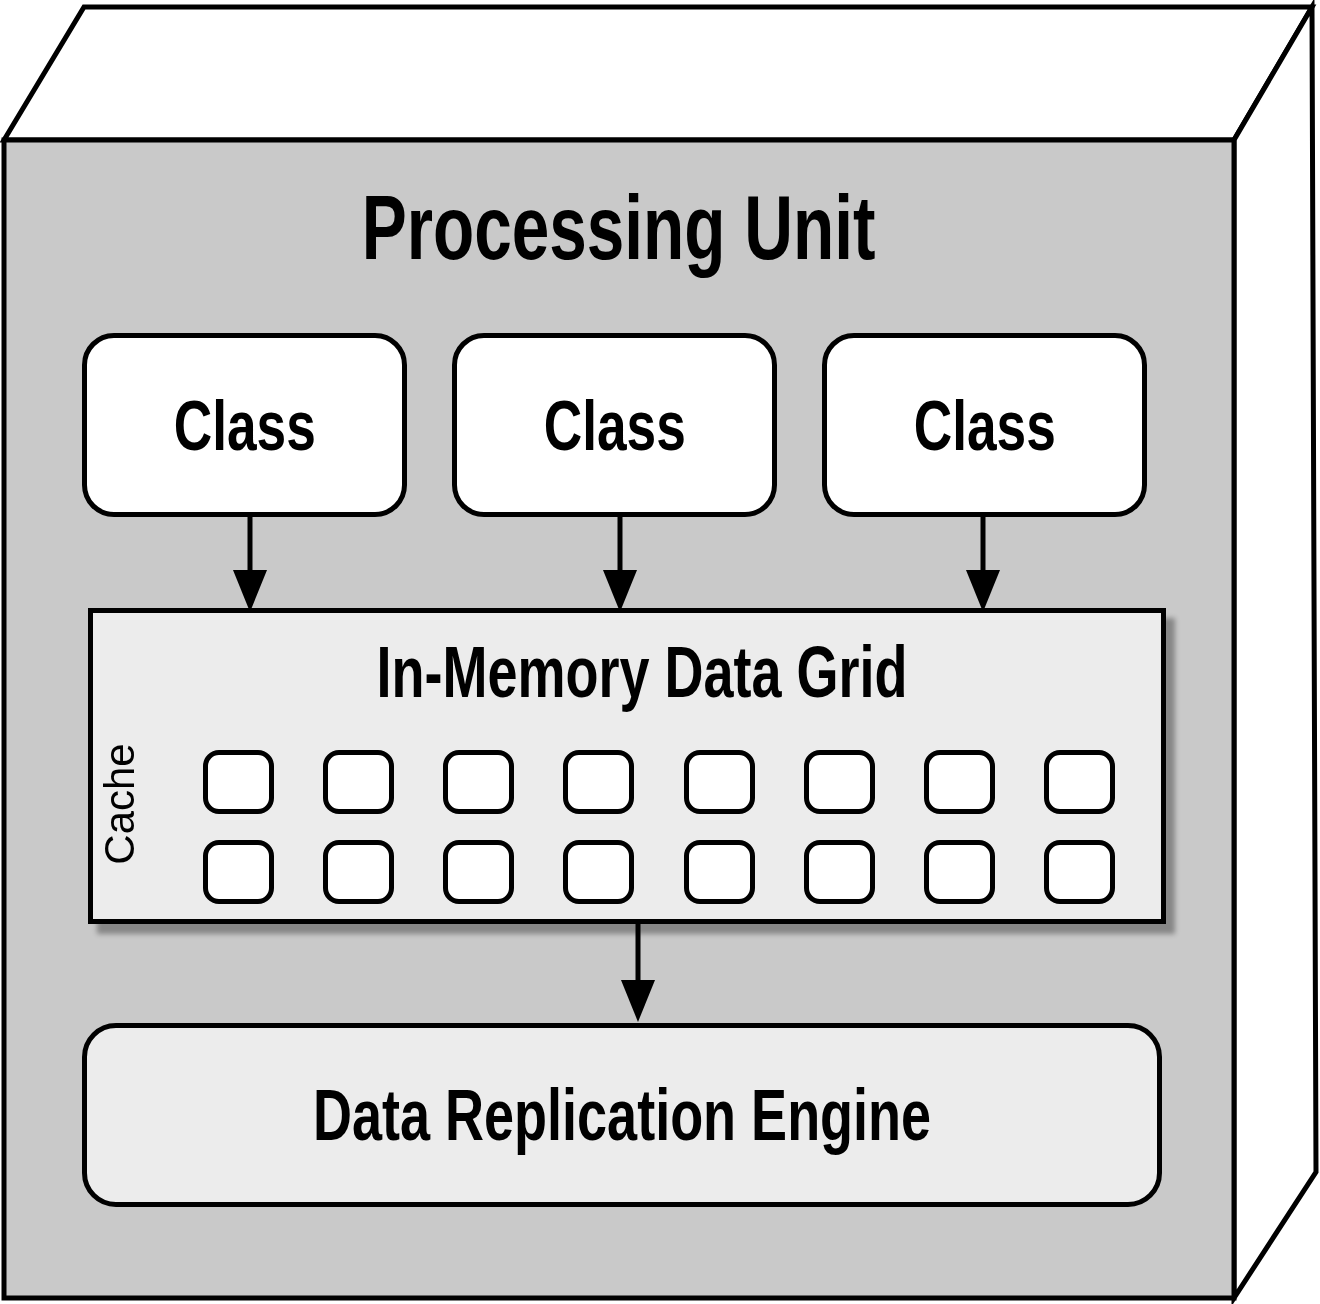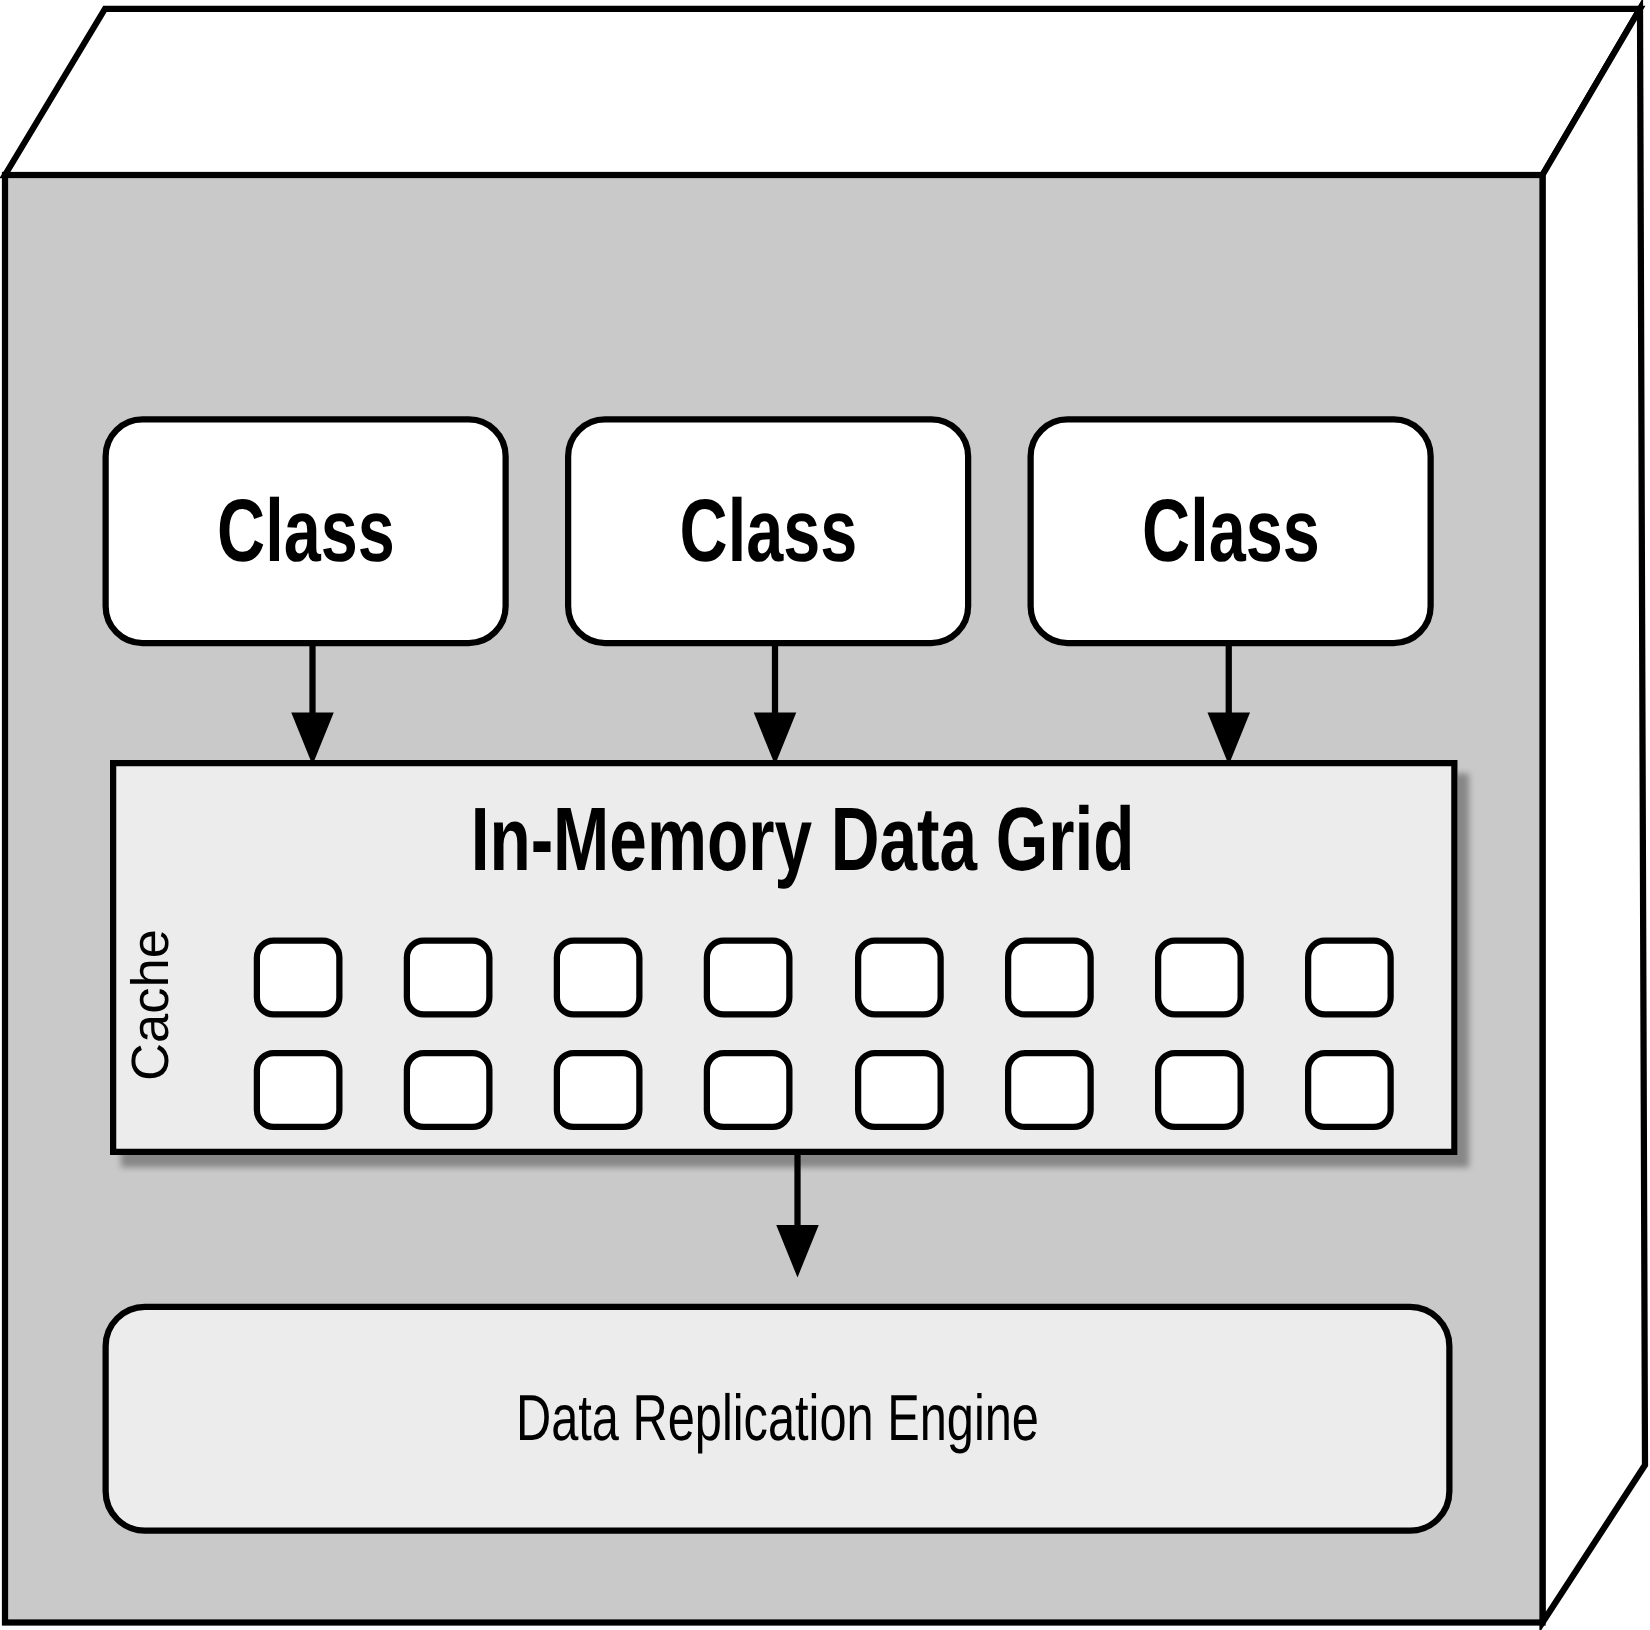--- a/index.html
+++ b/index.html
@@ -62,34 +62,37 @@
     border-radius:16px;
   }
 
   .engine{
     position:absolute;left:82px;top:1023px;width:1080px;height:184px;
     box-sizing:border-box;
     background:var(--panel,#ececec);
     border:5px solid var(--line,#000);
     border-radius:34px;
     display:flex;align-items:center;justify-content:center;
-    font-size:52px;font-weight:normal;z-index:2;margin-top:20px;
+    font-size:72px;font-weight:bold;z-index:2;
   }
 </style>
 </head>
 <body>
 
 <div class="stage">
 
   <svg class="layer" viewBox="0 0 1320 1304">
     <polygon points="4,140 84,7 1312,7 1234,140" fill="#ffffff" stroke="var(--line,#000)" stroke-width="5" stroke-linejoin="miter"></polygon>
     <polygon points="1234,140 1312,7 1316,1172 1234,1298" fill="#ffffff" stroke="var(--line,#000)" stroke-width="5" stroke-linejoin="miter"></polygon>
     <rect x="4" y="140" width="1230" height="1158" fill="var(--front,#c9c9c9)" stroke="var(--line,#000)" stroke-width="5"></rect>
   </svg>
 
+  <div class="title">
+    <span class="cond">Processing Unit</span>
+  </div>
 
   <div class="classbox b1">
     <span class="cond">Class</span>
   </div>
   <div class="classbox b2">
     <span class="cond">Class</span>
   </div>
   <div class="classbox b3">
     <span class="cond">Class</span>
   </div>

